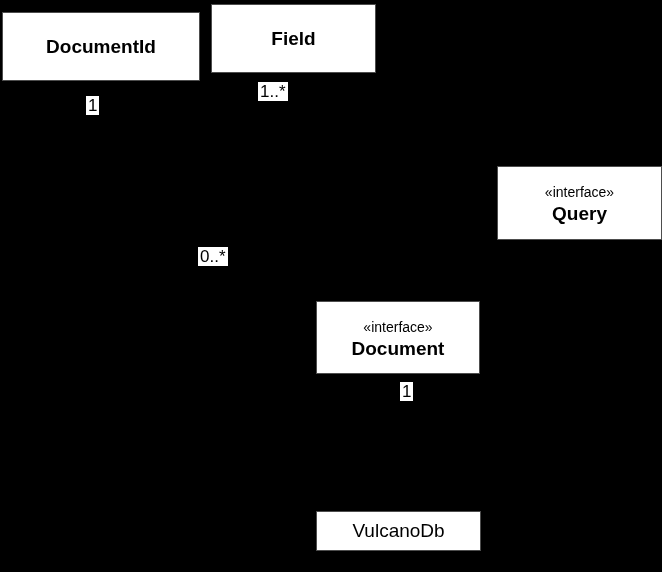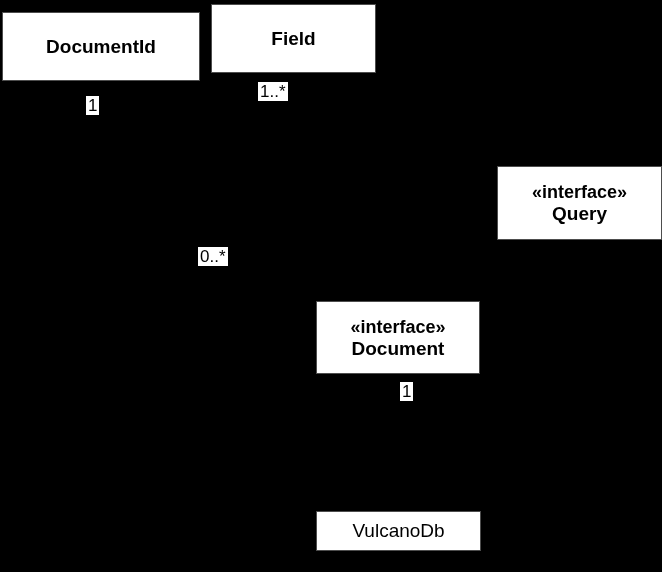--- a/index.html
+++ b/index.html
@@ -22,22 +22,22 @@
     border: 1px solid #4d4d4d;
     box-sizing: border-box;
     display: flex;
     flex-direction: column;
     align-items: center;
     justify-content: center;
     text-align: center;
     overflow: hidden;
   }
   .node .stereo {
-    font-size: 18px;
-    font-weight: bold;
+    font-size: 14px;
+    font-weight: normal;
     line-height: 22px;
     white-space: nowrap;
   }
   .node .name {
     font-size: 19px;
     font-weight: bold;
     line-height: 22px;
     white-space: nowrap;
   }
   .node.plain .name {

